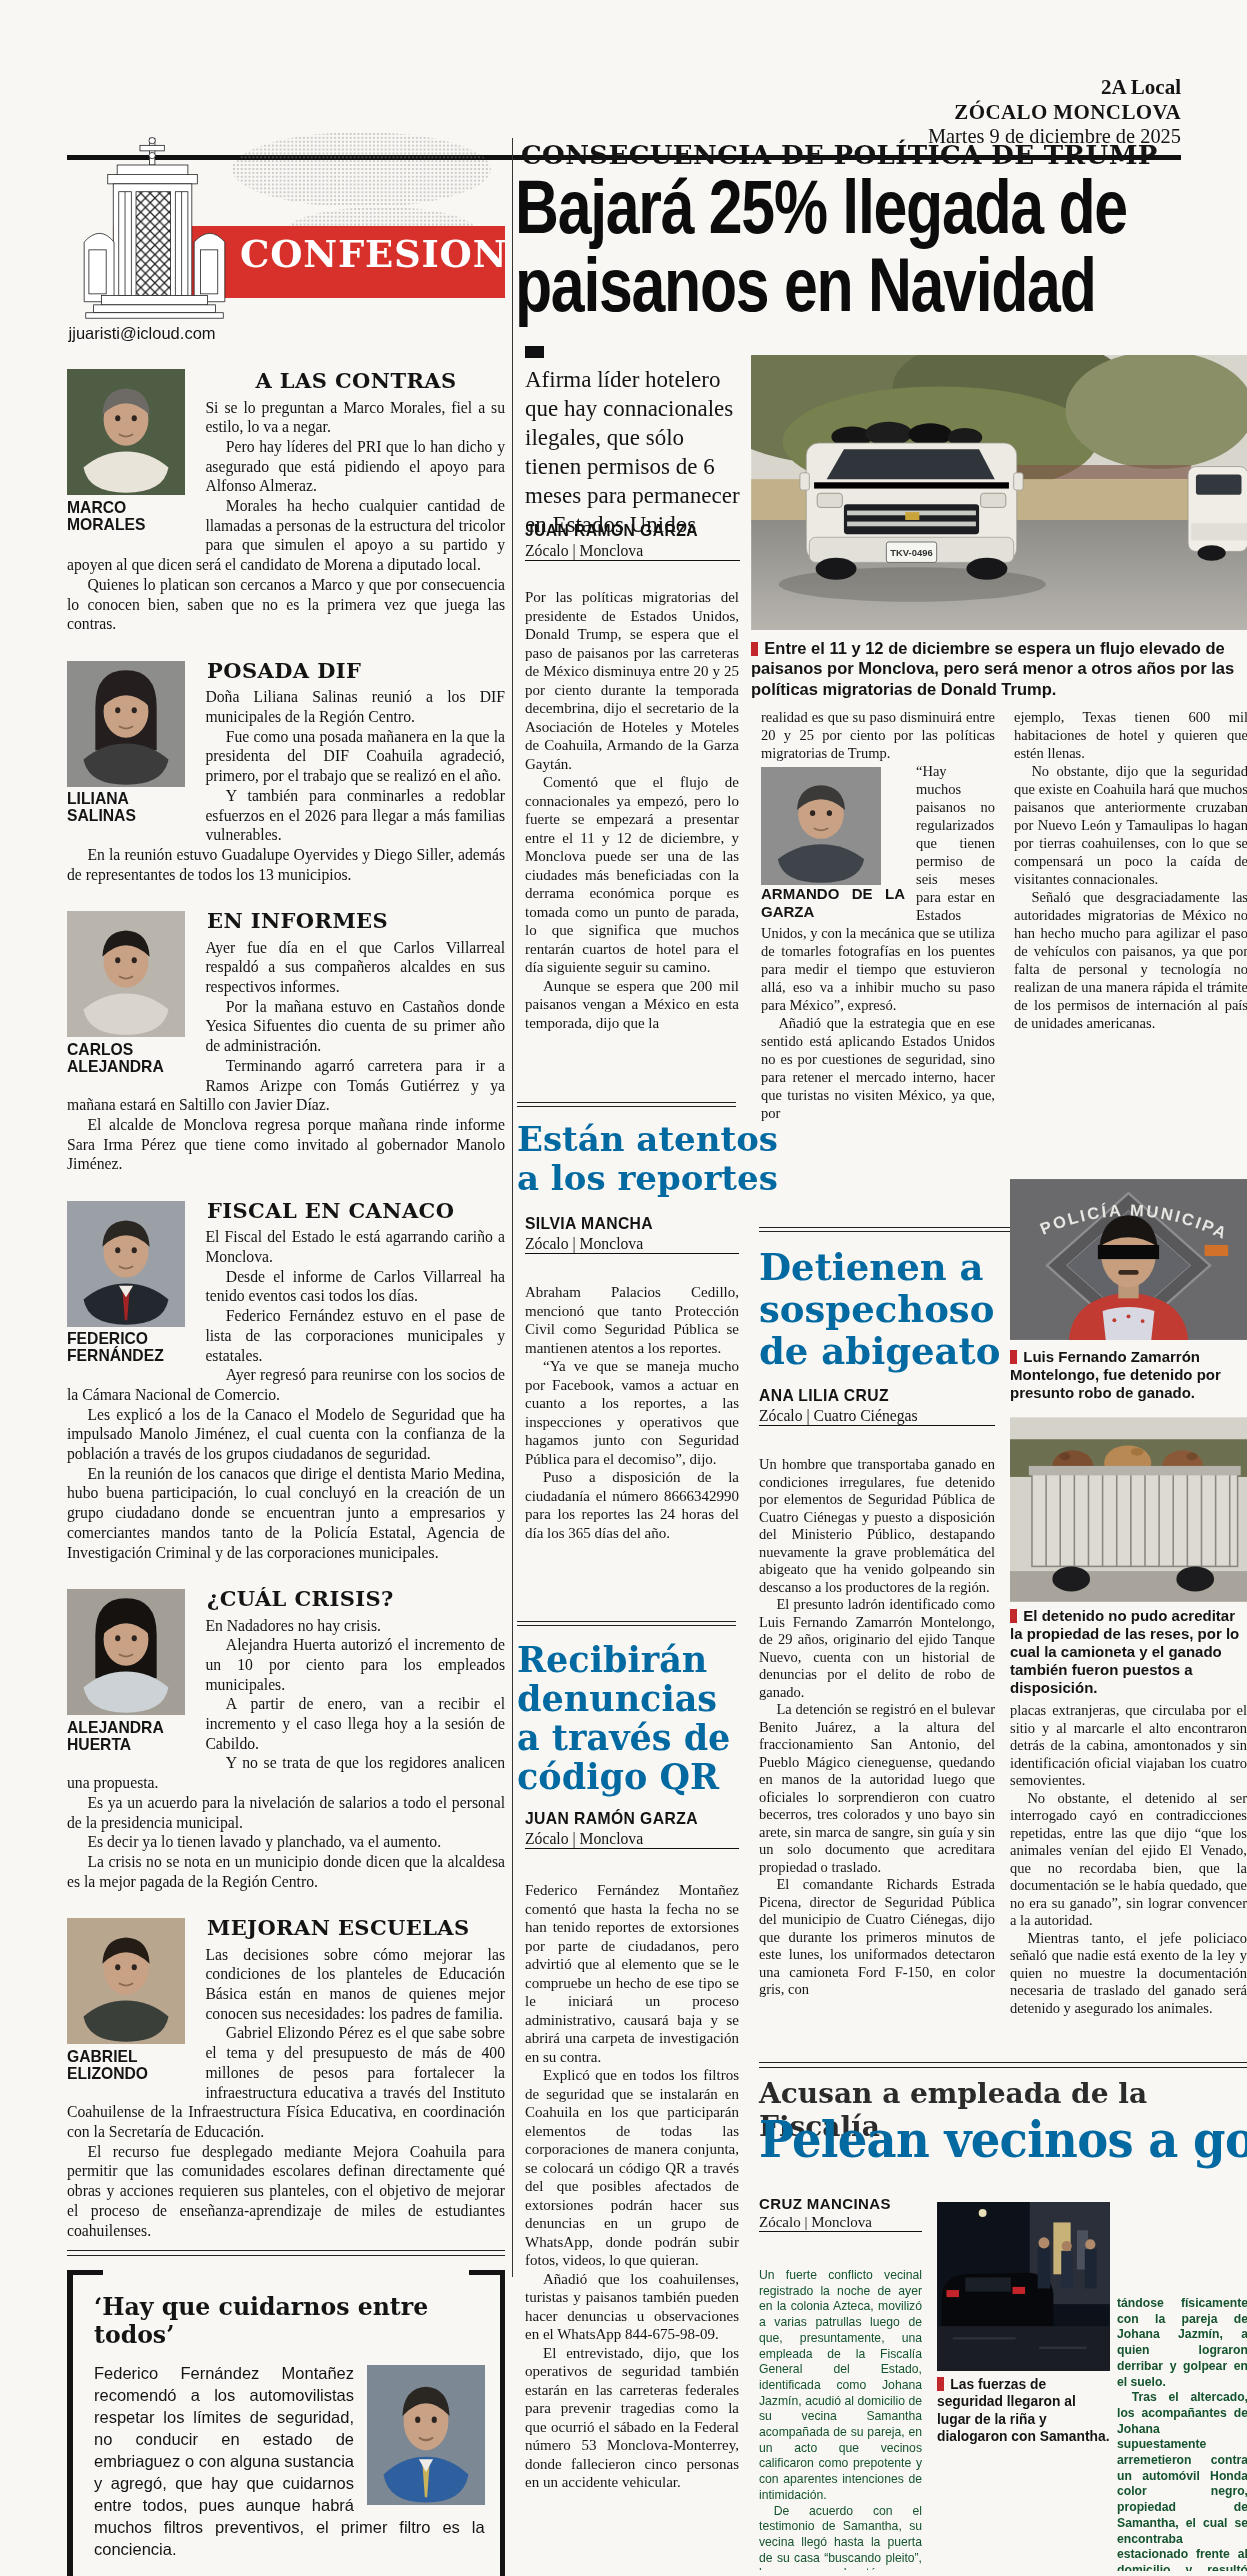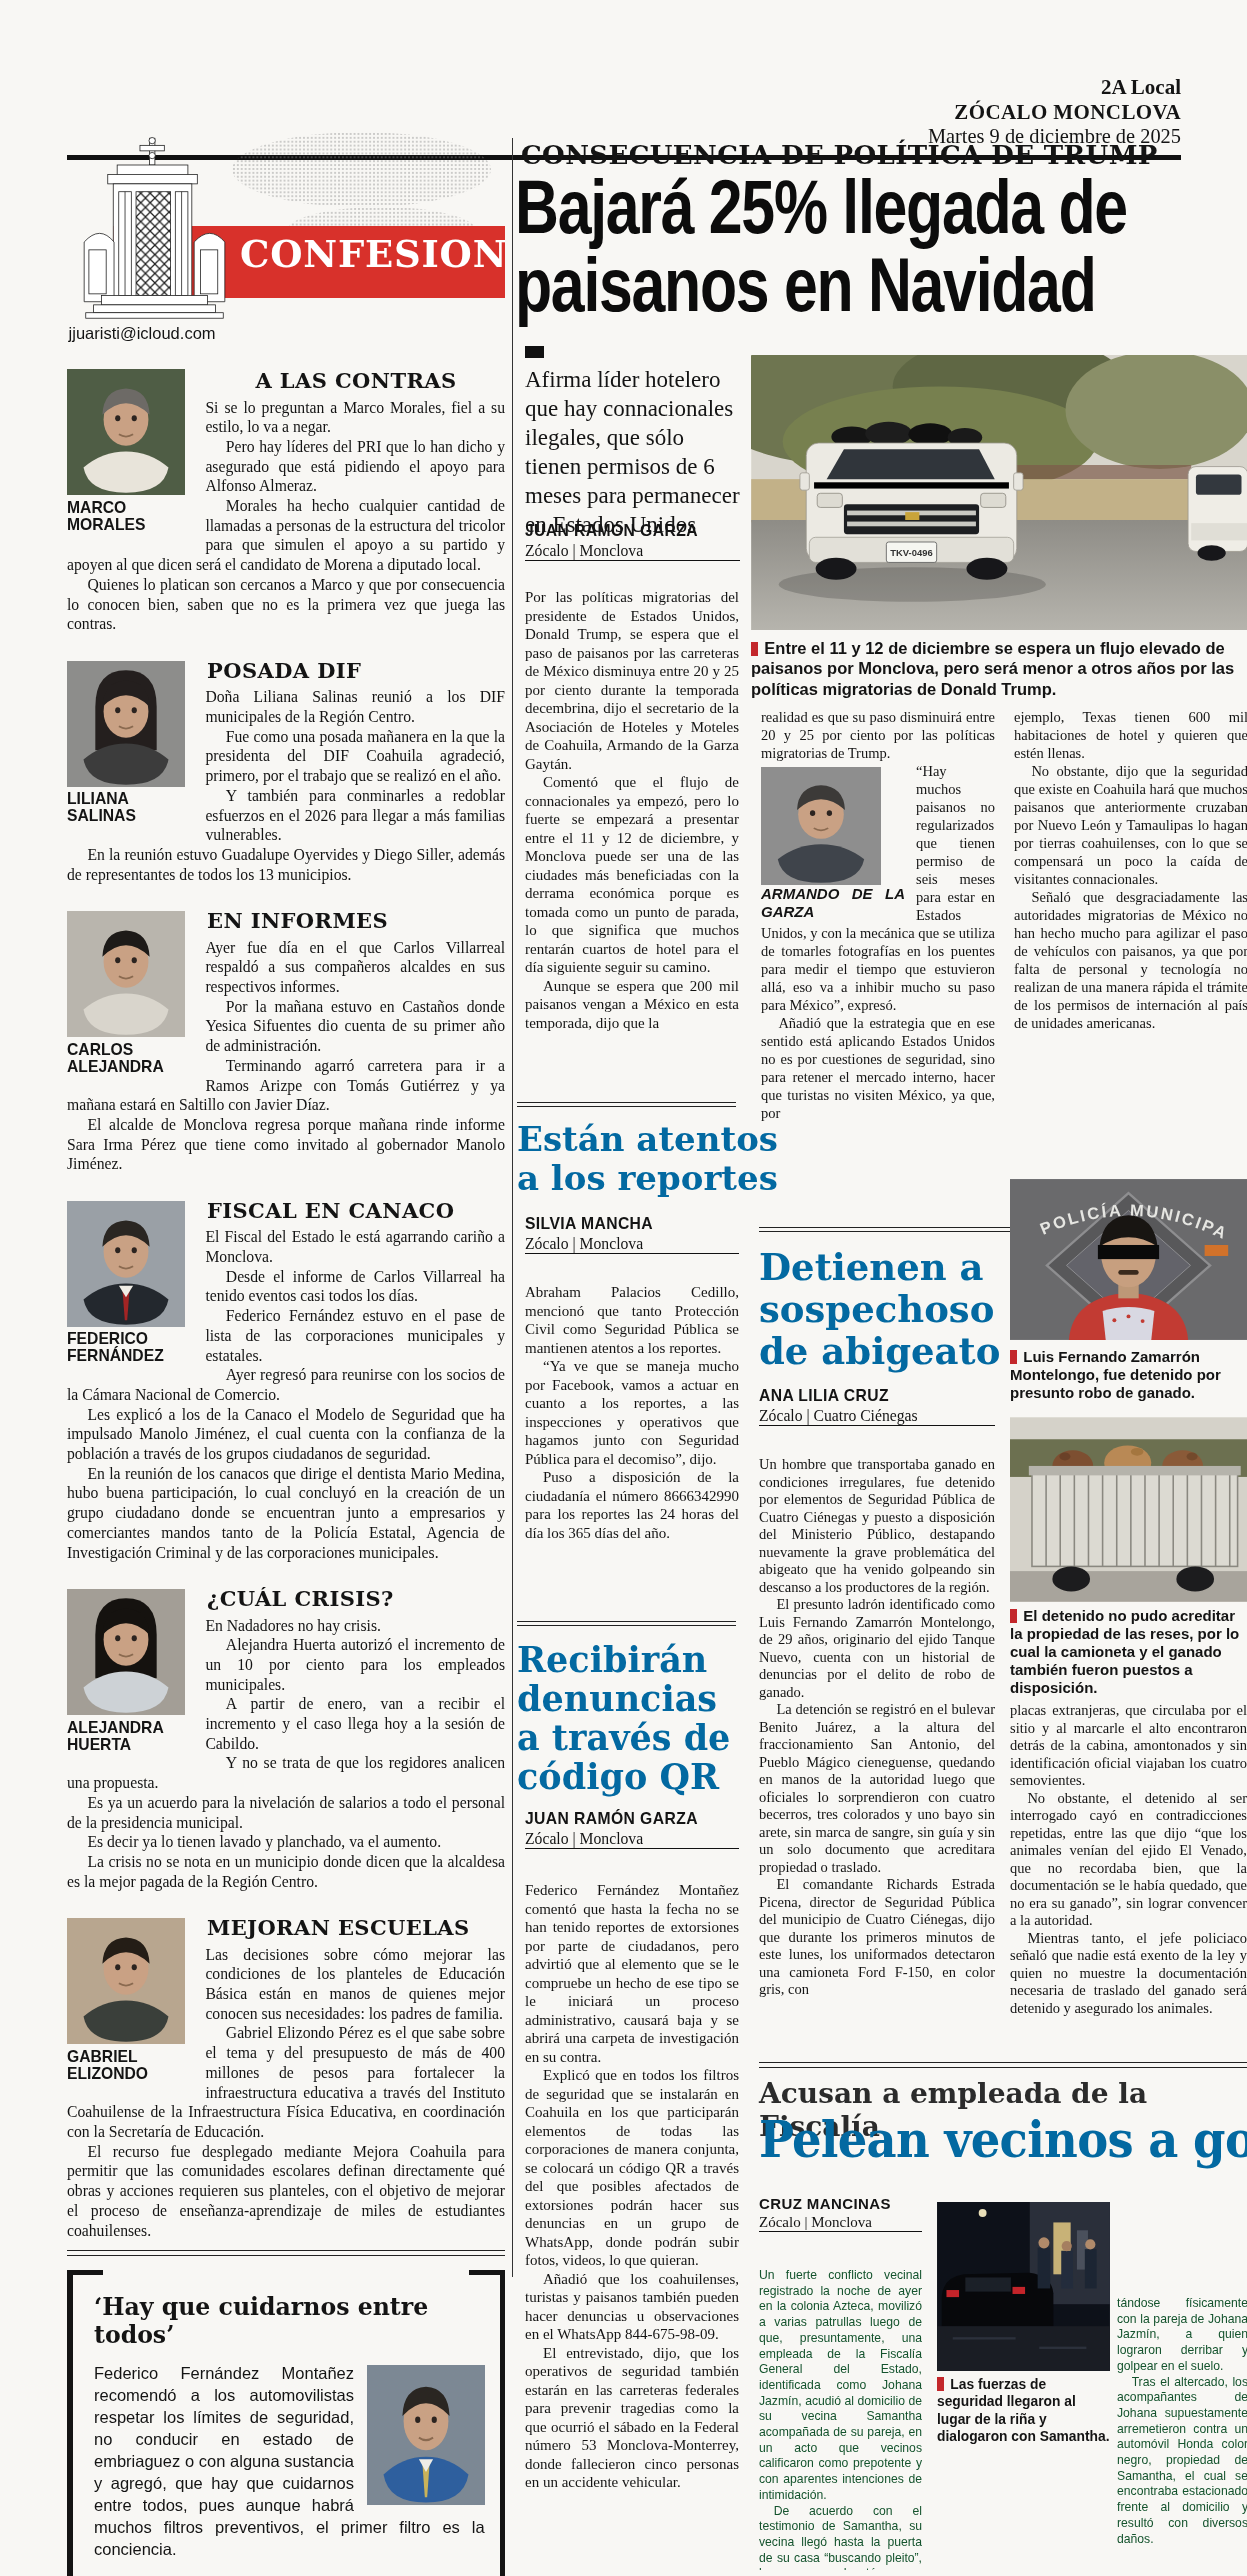--- a/index.html
+++ b/index.html
@@ -54,21 +54,21 @@
   .by .nm{font-family:"Liberation Sans",sans-serif;font-weight:bold;font-size:15.7px;letter-spacing:0.4px;}
   .by .ag{font-size:15.7px;margin-top:1.6px;}
   .by{border-bottom:1.6px solid #111;padding-bottom:0;}
   .by1{left:525px;top:522px;width:215px;}
   .colbody{font-size:15px;line-height:18.5px;text-align:justify;hyphens:auto;}
   .colbody p{margin:0;}
   .colbody p + p{text-indent:1.2em;}
   .c1{left:525px;top:588px;width:214px;height:507px;overflow:hidden;}
   .c2{left:761px;top:708px;width:234px;height:464px;overflow:hidden;font-size:14.5px;line-height:18px;}
   .c3{left:1014px;top:708px;width:234px;height:456px;overflow:hidden;font-size:14.5px;line-height:18px;}
-  .inset{float:left;width:144px;margin:4.7px 11px 3.1px 0;font-style:italic;}
+  .inset{float:left;width:144px;margin:4.7px 11px 3.1px 0;}
   .inset .ph{width:120px;height:118px;display:block;}
   .inset .nm{font-family:"Liberation Sans",sans-serif;font-weight:bold;font-size:15px;line-height:1.1;margin-top:3.9px;}
   .photo1{left:751px;top:355px;width:497px;height:275px;}
   .cap{font-family:"Liberation Sans",sans-serif;font-weight:bold;}
   .redbar{display:inline-block;width:7px;height:13.4px;background:var(--accent-red,#c3272b);
           margin-right:6.3px;vertical-align:-1.6px;}
   .cap1{left:751px;top:638px;width:497px;font-size:16.5px;line-height:20.4px;}
   
   .sdiv{border-top:0.8px solid #222;border-bottom:0.8px solid #222;height:3.1px;}
   .shead{font-family:"DejaVu Serif",serif;font-weight:bold;color:#0369a1;}
@@ -97,21 +97,21 @@
   .by5{left:759px;top:2195px;width:163px;}
   .by5 .nm{font-size:15px;}
   .by5 .ag{font-size:15px;}
   .sansbody{font-family:"Liberation Sans",sans-serif;font-size:12.2px;line-height:15.7px;
             text-align:justify;hyphens:auto;color:#14532d;}
   .sansbody p{margin:0;}
   .sansbody p + p{text-indent:1.2em;}
   .b-fi1{left:759px;top:2268px;width:163px;height:302px;overflow:hidden;}
   .phni{left:937px;top:2202px;width:173px;height:169px;}
   .capN{left:937px;top:2376px;width:173px;font-size:13.8px;line-height:17.3px;}
-  .b-fi2{left:1117px;top:2296px;width:131px;height:275px;overflow:hidden;}
+  .b-fi2{left:1117px;top:2296px;width:131px;height:275px;overflow:hidden;font-weight:bold;}
 </style>
 </head>
 <body>
 
 <div class="page">
 
   <div class="abs topbar">
     <div class="sec">2A Local</div>
     <div class="mast">ZÓCALO MONCLOVA</div>
     <div class="date">Martes 9 de diciembre de 2025</div>

